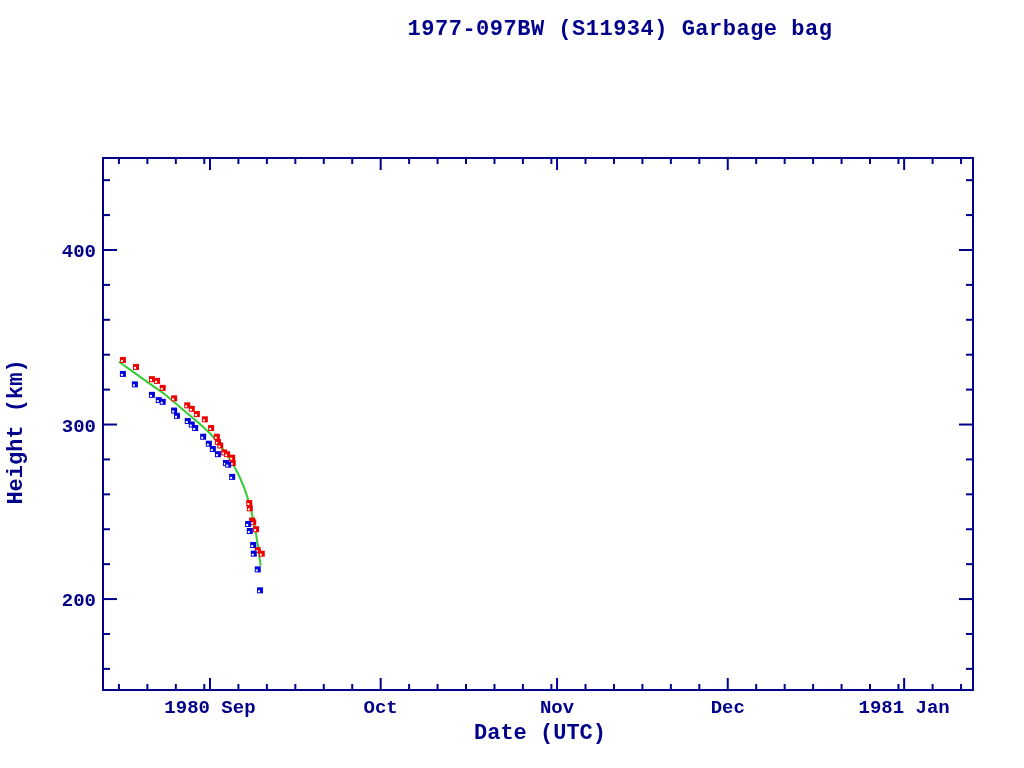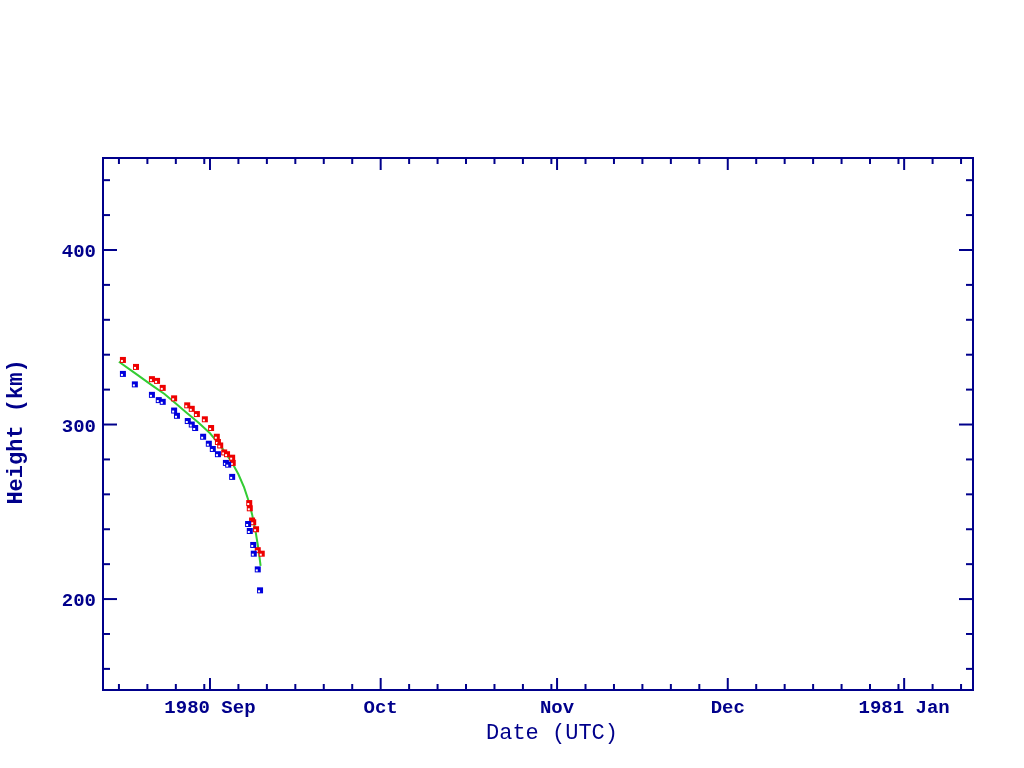--- a/index.html
+++ b/index.html
@@ -5,36 +5,37 @@
   html,body{margin:0;padding:0;background:#ffffff;}
   .canvas{
     position:relative;width:1024px;height:768px;background:#ffffff;overflow:hidden;
     font-family:"Liberation Mono","DejaVu Sans Mono",monospace;
   }
   .chart-title{
     position:absolute;left:620px;top:17px;transform:translateX(-50%);
     font-size:22px;letter-spacing:0.5px;color:#00008b;white-space:nowrap;font-weight:bold;
   }
   .x-axis-title{
-    position:absolute;left:552px;top:721px;transform:translateX(-50%);
-    font-size:22px;color:#00008b;white-space:nowrap;font-weight:normal;
+    position:absolute;left:540px;top:721px;transform:translateX(-50%);
+    font-size:22px;color:#00008b;white-space:nowrap;font-weight:bold;
   }
   .y-axis-title{
     position:absolute;left:16px;top:432px;transform:translate(-50%,-50%) rotate(-90deg);
     font-size:22px;color:#00008b;white-space:nowrap;font-weight:bold;
   }
   svg text{
     font-family:"Liberation Mono","DejaVu Sans Mono",monospace;
     font-size:19px;fill:#00008b;font-weight:bold;
   }
 </style>
 </head>
 <body>
 
 <div class="canvas">
+  <div class="chart-title">1977-097BW (S11934) Garbage bag</div>
   <div class="y-axis-title">Height (km)</div>
   <div class="x-axis-title">Date (UTC)</div>
   <svg id="plot" width="1024" height="768" viewBox="0 0 1024 768" style="position:absolute;left:0;top:0;">
       <rect x="103" y="158" width="870" height="532" fill="none" stroke="#00008b" stroke-width="2"></rect>
       <line x1="209.9718770438195" y1="690" x2="209.9718770438195" y2="678" stroke="#00008b" stroke-width="2"></line>
       <line x1="209.9718770438195" y1="158" x2="209.9718770438195" y2="170" stroke="#00008b" stroke-width="2"></line>
       <text x="209.9718770438195" y="713" text-anchor="middle">1980 Sep</text>
       <line x1="380.6716808371484" y1="690" x2="380.6716808371484" y2="678" stroke="#00008b" stroke-width="2"></line>
       <line x1="380.6716808371484" y1="158" x2="380.6716808371484" y2="170" stroke="#00008b" stroke-width="2"></line>
       <text x="380.6716808371484" y="713" text-anchor="middle">Oct</text>

